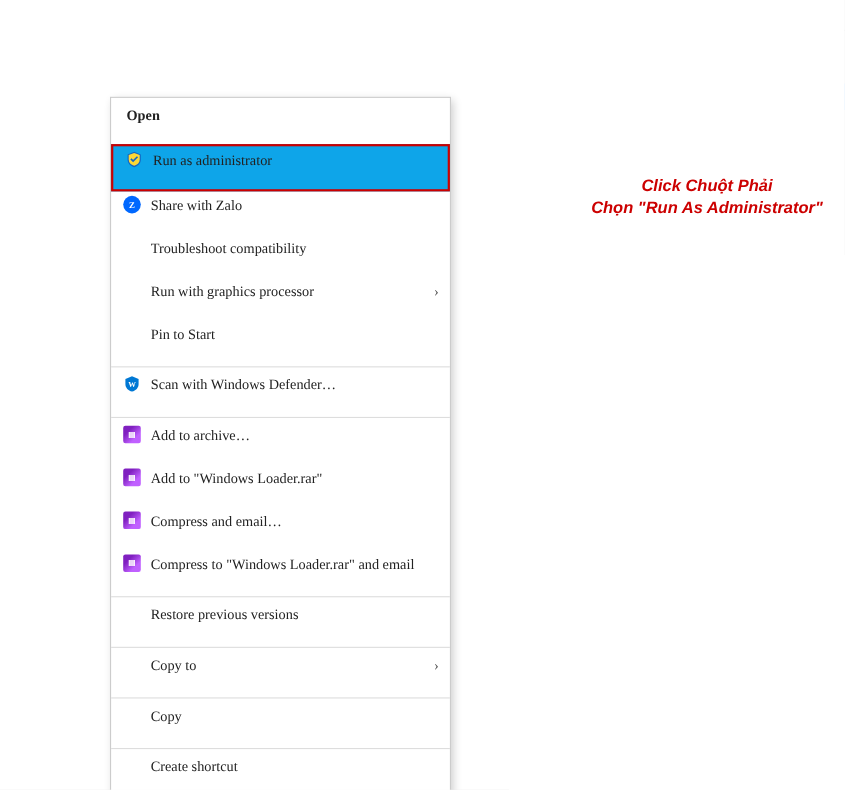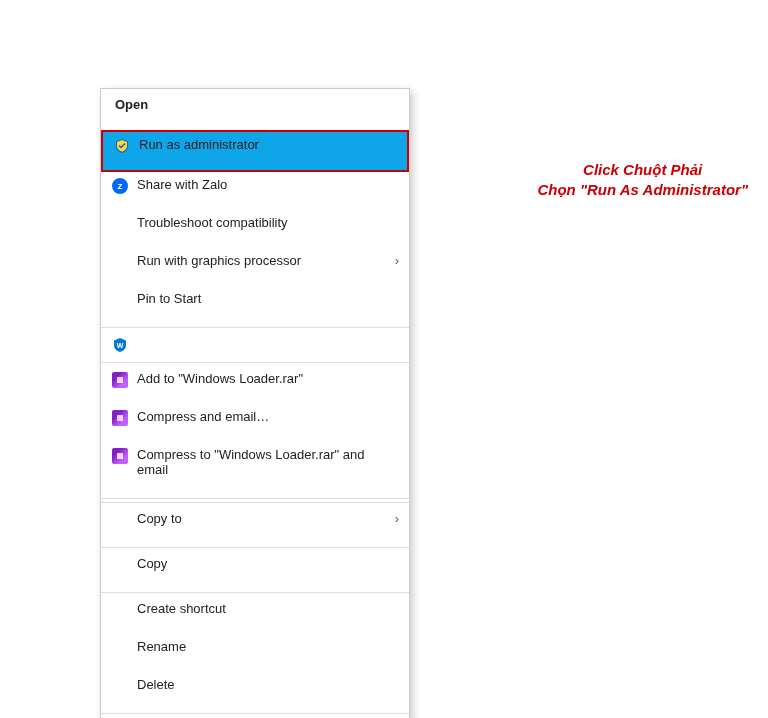--- a/index.html
+++ b/index.html
@@ -67,27 +67,28 @@
       width: 310px;
       background: #fff;
       border: 1px solid #ccc;
       box-shadow: 3px 3px 8px rgba(0,0,0,0.2);
       z-index: 100;
       padding: 3px 0;
     }
 
     .menu-item {
       display: flex;
-      align-items: flex-start;
+      align-items: flex-end;
       padding: 5px 14px 18px 36px;
       cursor: pointer;
       position: relative;
       font-size: 13px;
       color: #222;
       min-height: 28px;
+      font-family: Liberation Serif, serif;
     }
 
     .menu-item.open-item {
       font-weight: 600;
       padding-left: 14px;
     }
 
     .menu-item .item-icon {
       position: absolute;
       left: 10px;
@@ -256,41 +257,51 @@
       <span>Pin to Start</span>
     </div>
     <div class="menu-separator"></div>
     <div class="menu-item">
       <div class="item-icon">
       <svg width="16" height="16" viewBox="0 0 16 16">
         <path d="M8 1L2 3.5V8c0 3.5 2.5 6 6 7 3.5-1 6-3.5 6-7V3.5L8 1z" fill="#0078d4"></path>
         <text x="8" y="11" text-anchor="middle" fill="white" font-size="7" font-weight="bold">W</text>
       </svg>
     </div>
+      <span>Scan with Windows Defender…</span>
     </div>
     <div class="menu-separator"></div>
     <div class="menu-item">
       <div class="item-icon">
       <div class="winrar-icon">▤</div>
     </div>
+      <span>Add to archive…</span>
+    </div>
+    <div class="menu-item">
+      <div class="item-icon">
+      <div class="winrar-icon">▤</div>
+    </div>
       <span>Add to "Windows Loader.rar"</span>
     </div>
     <div class="menu-item">
       <div class="item-icon">
       <div class="winrar-icon">▤</div>
     </div>
       <span>Compress and email…</span>
     </div>
     <div class="menu-item">
       <div class="item-icon">
       <div class="winrar-icon">▤</div>
     </div>
       <span>Compress to "Windows Loader.rar" and email</span>
     </div>
     <div class="menu-separator"></div>
+    <div class="menu-item">
+      <span>Restore previous versions</span>
+    </div>
     <div class="menu-separator"></div>
     <div class="menu-item">
       <span>Copy to</span>
       <span class="arrow">›</span>
     </div>
     <div class="menu-separator"></div>
     <div class="menu-item">
       <span>Copy</span>
     </div>
     <div class="menu-separator"></div>

